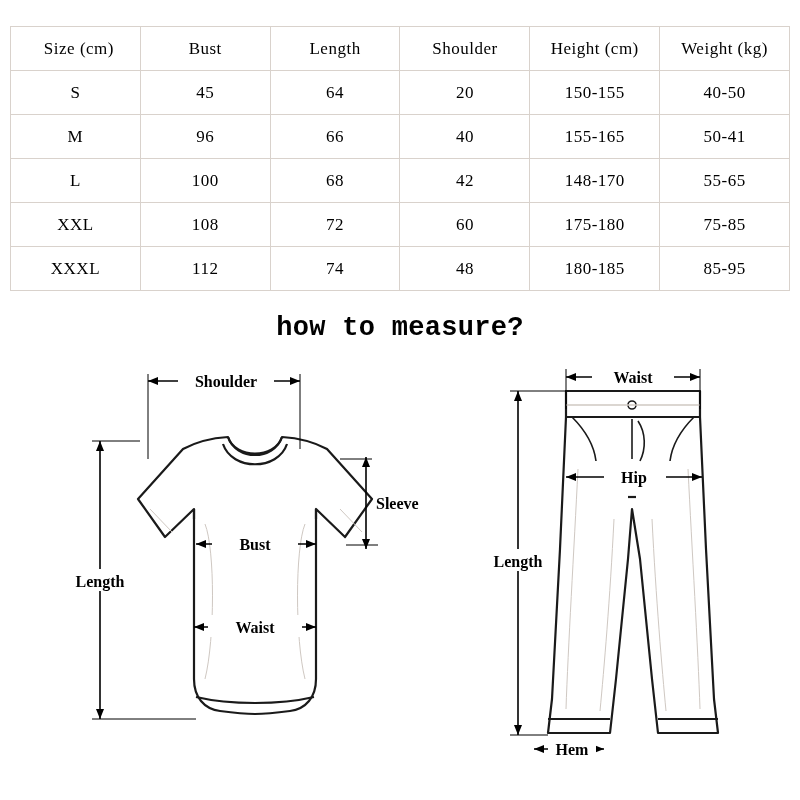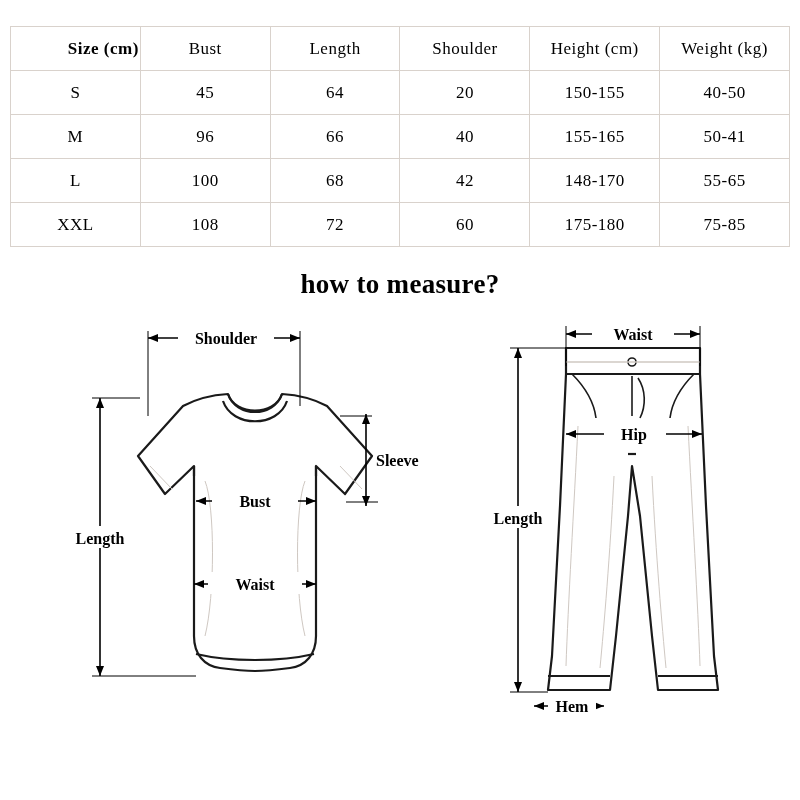--- a/index.html
+++ b/index.html
@@ -36,28 +36,28 @@
     text-align: center;
     vertical-align: middle;
     font-size: 17px;
     font-weight: normal;
     font-family: "Liberation Serif", serif;
     letter-spacing: 0.5px;
   }
   table.size-table thead th {
     font-size: 17px;
   }
-  table.size-table thead th:first-child { text-align: right; padding-left: 8px; font-weight: bold; }
+  table.size-table thead th:first-child { text-align: center; padding-left: 8px; }
 
   
   .how-to {
     text-align: center;
     font-size: 27px;
     font-weight: bold;
-    font-family: Liberation Serif, serif;
+    font-family: Liberation Mono, monospace;
     margin-top: 22px;
     letter-spacing: 0.3px;
   }
 
   
   .diagrams {
     position: relative;
     width: 800px;
     height: 420px;
     margin-top: 6px;
@@ -114,20 +114,28 @@
           <td>148-170</td>
           <td>55-65</td>
         </tr>
         <tr>
           <td>XXL</td>
           <td>108</td>
           <td>72</td>
           <td>60</td>
           <td>175-180</td>
           <td>75-85</td>
+        </tr>
+        <tr>
+          <td>XXXL</td>
+          <td>112</td>
+          <td>74</td>
+          <td>48</td>
+          <td>180-185</td>
+          <td>85-95</td>
         </tr>
       </tbody>
     </table>
   </div>
 
   <div class="how-to">how to measure?</div>
 
   <div class="diagrams">
     <svg width="800" height="420" viewBox="0 0 800 420" xmlns="http://www.w3.org/2000/svg">
 

